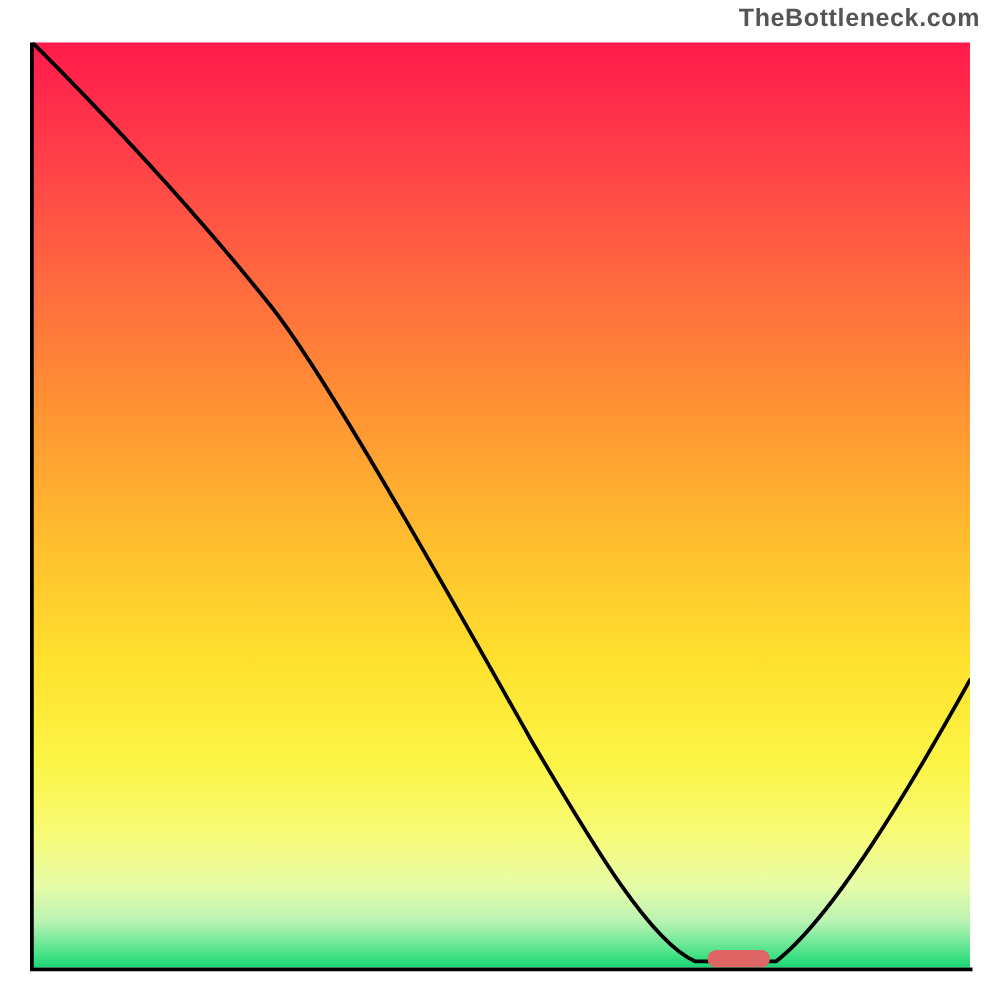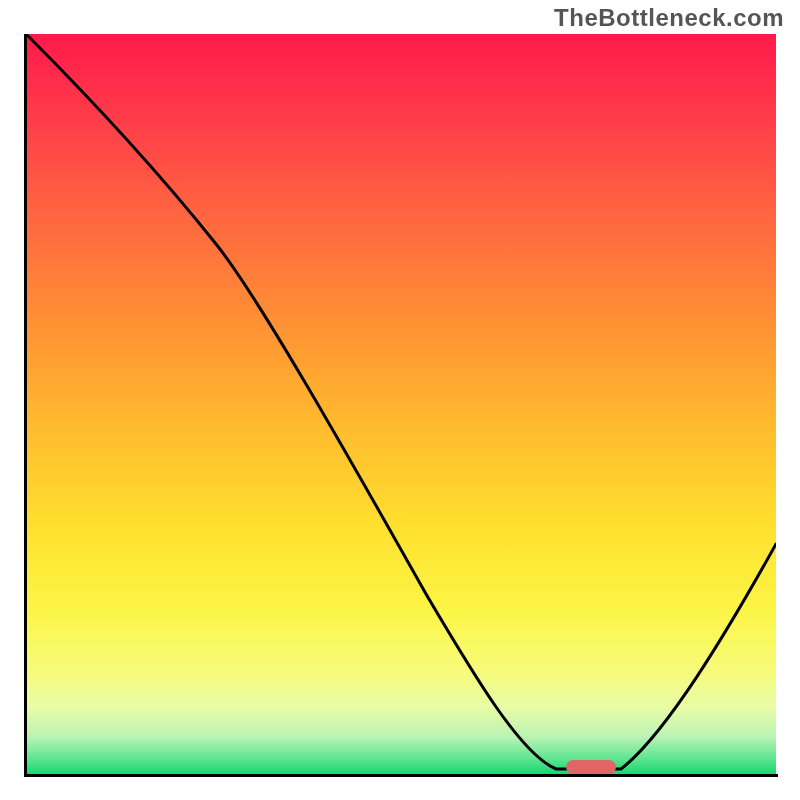--- a/index.html
+++ b/index.html
@@ -13,21 +13,21 @@
   }
   .wrap {
     position: relative;
     width: 800px;
     height: 800px;
   }
   .watermark {
     position: absolute;
     top: 4px;
     right: 16px;
-    font-size: 24px;
+    font-size: 20px;
     font-weight: bold;
     color: #555555;
     letter-spacing: 0.5px;
     z-index: 30;
   }
   .plot {
     position: absolute;
     left: 26px;
     top: 34px;
     width: 750px;

